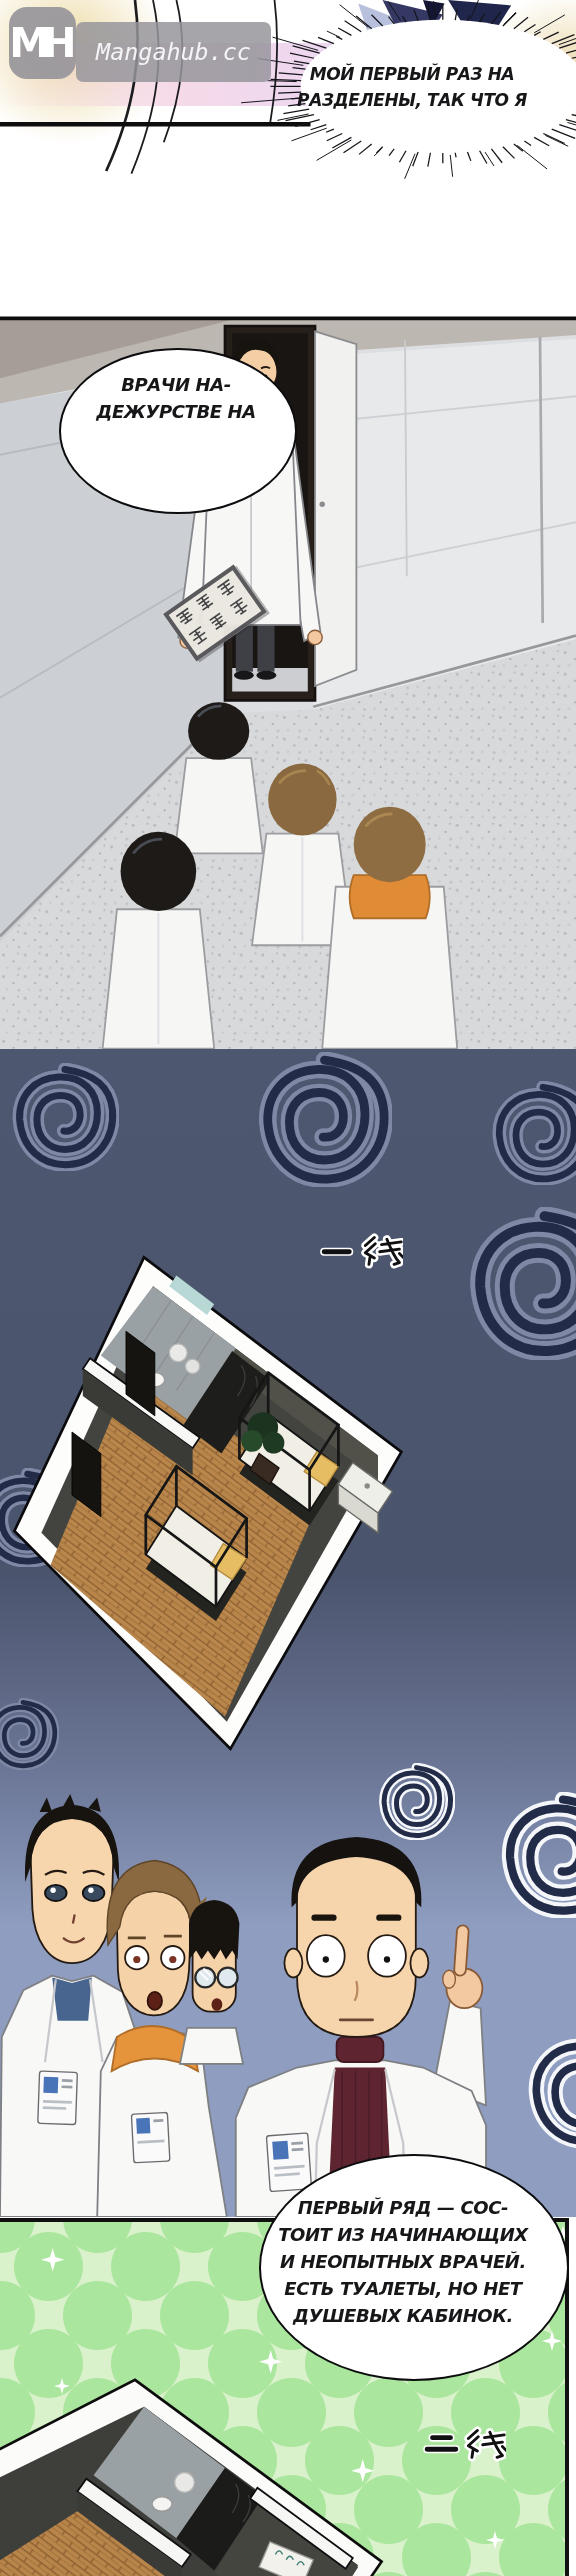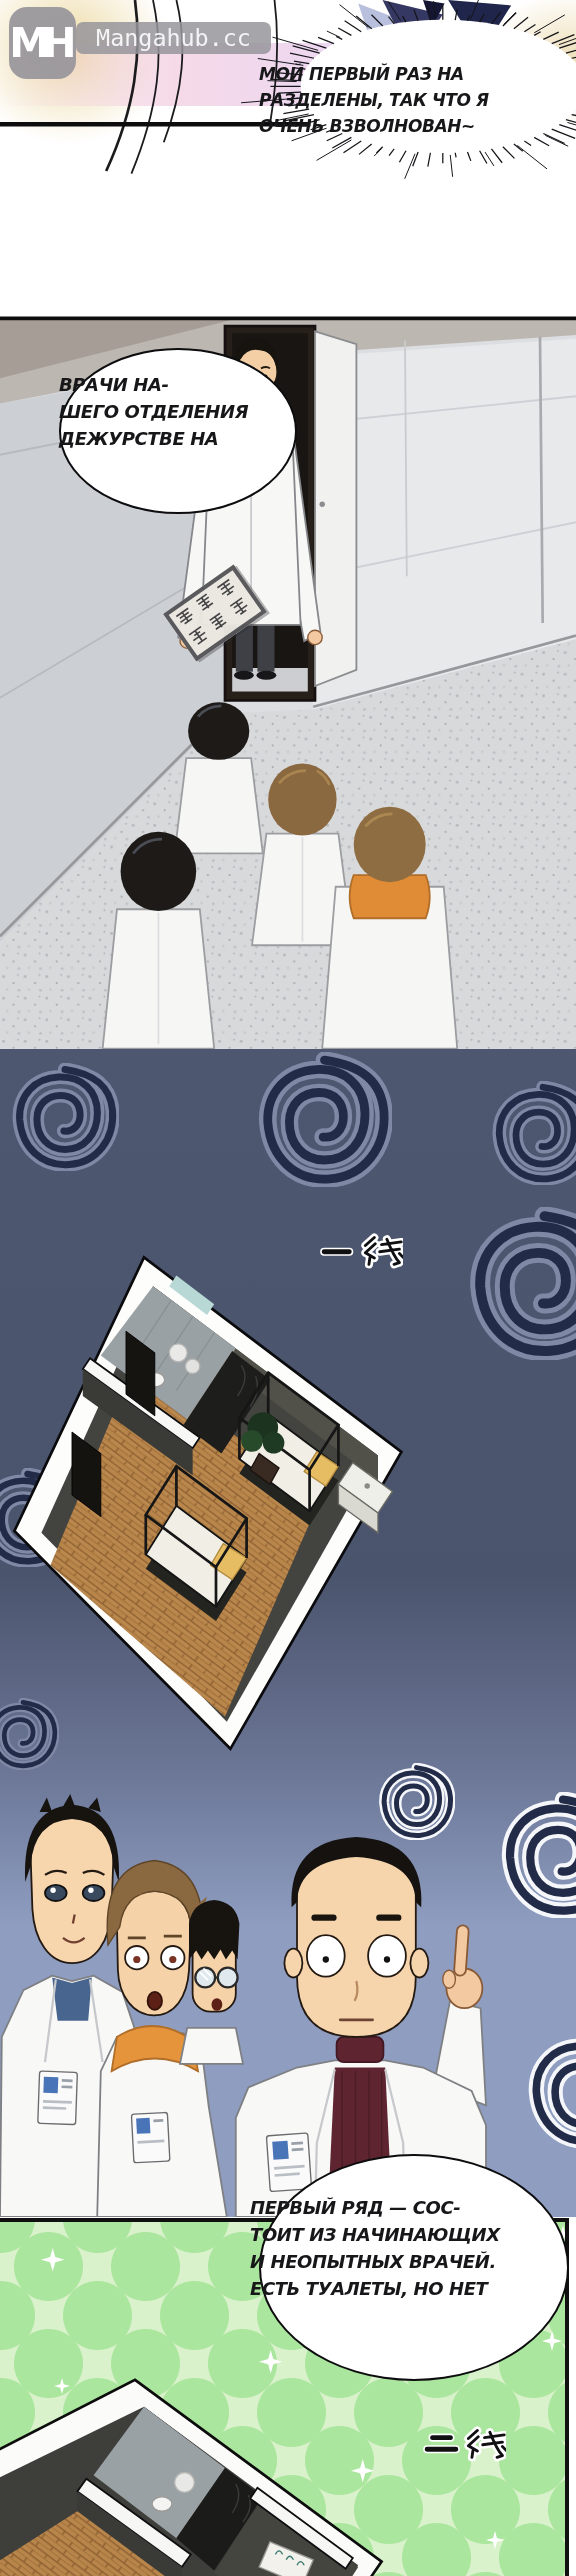--- a/index.html
+++ b/index.html
@@ -1,29 +1,29 @@
 <!DOCTYPE html>
 <html style="font-size:14.4px"><head>
 <meta charset="utf-8">
 <style>
   html,body{margin:0;padding:0;background:#ffffff;}
   #page{position:relative;width:576px;height:2576px;margin:0 auto;overflow:hidden;
         background:#ffffff;font-family:"DejaVu Sans","Liberation Sans",sans-serif;}
   .abs{position:absolute;}
   
-  .bubble-text{position:absolute;text-align:left;color:#17171a;font-weight:700;font-style:italic;
+  .bubble-text{position:absolute;text-align:center;color:#17171a;font-weight:700;font-style:italic;
                letter-spacing:-0.4px;}
   .bubble-text .ln{white-space:nowrap;}
   .ellipse-bubble{position:absolute;background:#ffffff;border:2.7px solid #0d0d0f;border-radius:50%;}
   
   #wm-square{position:absolute;left:9px;top:7.2px;width:67px;height:72px;border-radius:18px;
              background:rgba(151,149,155,0.92);display:flex;align-items:center;justify-content:center;}
   #wm-square span{color:#fff;font-size:41px;font-weight:700;letter-spacing:-8px;padding-right:7.2px;}
-  #wm-bar{position:absolute;left:76px;top:21.6px;width:195px;height:32px;border-radius:7.2px;
-          background:rgba(151,149,155,0.85);display:flex;align-items:center;justify-content:center;}
+  #wm-bar{position:absolute;left:76px;top:21.6px;width:195px;height:60px;border-radius:7.2px;
+          background:rgba(151,149,155,0.85);display:flex;align-items:center;justify-content:center;font-style:italic;}
   #wm-bar span{color:#f4f4f6;font-size:23.4px;font-family:"DejaVu Sans Mono","Liberation Mono",monospace;}
   
   #panel-dark{position:absolute;left:0;top:1049px;width:576px;height:1168px;
     background:linear-gradient(180deg,#4e5770 0%,#4b546d 45%,#6c7797 62%,#8e9dc0 75%,#8e9dc0 100%);overflow:hidden;}
   #panel-green{position:absolute;left:0;top:2218px;width:576px;height:358px;overflow:hidden;
     background-color:#d9f2cc;
     background-image:radial-gradient(circle,#abe69e 34px,rgba(171,230,158,0) 35px),
                      radial-gradient(circle,#abe69e 34px,rgba(171,230,158,0) 35px);
     background-size:97px 97px;background-position:0 0,49px 49px;}
   .green-topline{position:absolute;left:0;top:0;width:569px;height:3.6px;background:#101010;}
@@ -156,21 +156,20 @@
         <line x1="522.8676071670639" y1="21.163617720100575" x2="535.1082028630382" y2="-8.512861375922682" stroke="#15151a" stroke-width="1.1"></line>
         <line x1="560.2098928866296" y1="26.798008888724027" x2="573.0963876104313" y2="13.72408287018844" stroke="#15151a" stroke-width="1.1"></line>
         <line x1="593.5880675644971" y1="36.45416824173186" x2="627.5658597311556" y2="16.538090060712094" stroke="#15151a" stroke-width="1.1"></line>
         <line x1="621.0623130131172" y1="49.570914896238364" x2="667.658029325685" y2="32.80849659115911" stroke="#15151a" stroke-width="1.1"></line>
         <line x1="641.035925951835" y1="65.38595121411787" x2="662.2399861044679" y2="61.03034280744908" stroke="#15151a" stroke-width="1.1"></line>
         <line x1="652.3481125977812" y1="82.98016476989315" x2="714.5396141176965" y2="77.9303822100363" stroke="#15151a" stroke-width="1.1"></line>
       </svg>
     <div class="bubble-text" style="left:259px;top:61px;width:306px;font-size:17px;line-height:26px;">
       <div class="ln">МОЙ ПЕРВЫЙ РАЗ НА</div>
       <div class="ln">РАЗДЕЛЕНЫ, ТАК ЧТО Я</div>
-      <div class="ln">ОЧЕНЬ ВЗВОЛНОВАН~</div>
     </div>
   </div>
 
   <svg class="abs" style="left:0;top:216px;" width="576" height="833" viewBox="0 240 640 925">
     <defs>
       <pattern id="terr" patternUnits="userSpaceOnUse" width="24" height="24">
         <circle cx="4" cy="5" r="1.6" fill="#b0b2b5"></circle>
           <circle cx="15" cy="12" r="1.2" fill="#9da0a3"></circle>
         <circle cx="8" cy="19" r="1.4" fill="#c3c5c8"></circle>
           <circle cx="20" cy="3" r="1" fill="#a8aaad"></circle>
@@ -260,21 +259,20 @@
         <path d="M6,31 h16 M10,35 h8 M6,39 h16 M14,31 v14 M8,45 h12"></path>
         <path d="M34,31 h14 M34,35 h14 M36,39 h10 M34,43 h14 M41,31 v14"></path>
         <path d="M62,31 h16 M64,35 h12 M70,31 v14 M62,41 h16 M66,45 h8"></path>
       </g>
     </svg>
   </div>
 
   <div class="ellipse-bubble" style="left:59px;top:348px;width:234px;height:162px;"></div>
   <div class="bubble-text" style="left:59px;top:371px;width:234px;font-size:18px;line-height:27px;">
     <div class="ln">ВРАЧИ НА-</div>
-    <div class="ln">ШЕГО ОТДЕЛЕНИЯ</div>
     <div class="ln">ДЕЖУРСТВЕ НА</div>
   </div>
 
   <div id="panel-dark">
     <svg class="spiral on-dark" style="left:10.8px;top:13.5px;width:108px;height:108px;" viewBox="0 0 100 100">
         <path d="M50,6 C78,10 92,22 94,44 C96,70 80,92 54,94 C28,96 10,78 8,52 C7,30 22,14 44,13 C66,12 80,26 80,46 C80,66 68,80 50,80 C34,80 24,68 24,52 C24,38 34,30 46,30 C58,30 64,38 64,48 C64,58 57,64 49,63" fill="none" stroke="#7f89a6" stroke-width="13" stroke-linejoin="round" stroke-linecap="round"></path>
         <path d="M50,6 C78,10 92,22 94,44 C96,70 80,92 54,94 C28,96 10,78 8,52 C7,30 22,14 44,13 C66,12 80,26 80,46 C80,66 68,80 50,80 C34,80 24,68 24,52 C24,38 34,30 46,30 C58,30 64,38 64,48 C64,58 57,64 49,63" fill="none" stroke="#222b47" stroke-width="6.5" stroke-linejoin="round" stroke-linecap="round"></path>
       </svg>
     <svg class="spiral on-dark" style="left:257px;top:2.7px;width:135px;height:135px;" viewBox="0 0 100 100">
         <path d="M50,6 C78,10 92,22 94,44 C96,70 80,92 54,94 C28,96 10,78 8,52 C7,30 22,14 44,13 C66,12 80,26 80,46 C80,66 68,80 50,80 C34,80 24,68 24,52 C24,38 34,30 46,30 C58,30 64,38 64,48 C64,58 57,64 49,63" fill="none" stroke="#7f89a6" stroke-width="13" stroke-linejoin="round" stroke-linecap="round"></path>
@@ -534,20 +532,21 @@
     <div class="green-right-black"></div>
     <div class="green-right-white"></div>
   </div>
 
   <div class="ellipse-bubble" style="left:259px;top:2154px;width:306px;height:223px;"></div>
   <div class="bubble-text" style="left:250px;top:2194px;width:306px;font-size:18px;line-height:27px;">
     <div class="ln">ПЕРВЫЙ РЯД — СОС-</div>
     <div class="ln">ТОИТ ИЗ НАЧИНАЮЩИХ</div>
     <div class="ln">И НЕОПЫТНЫХ ВРАЧЕЙ.</div>
     <div class="ln">ЕСТЬ ТУАЛЕТЫ, НО НЕТ</div>
+    <div class="ln">ДУШЕВЫХ КАБИНОК.</div>
   </div>
 
   <div id="wm-square">
     <span>MH</span>
   </div>
   <div id="wm-bar">
     <span>Mangahub.cc</span>
   </div>
 
 </div>

